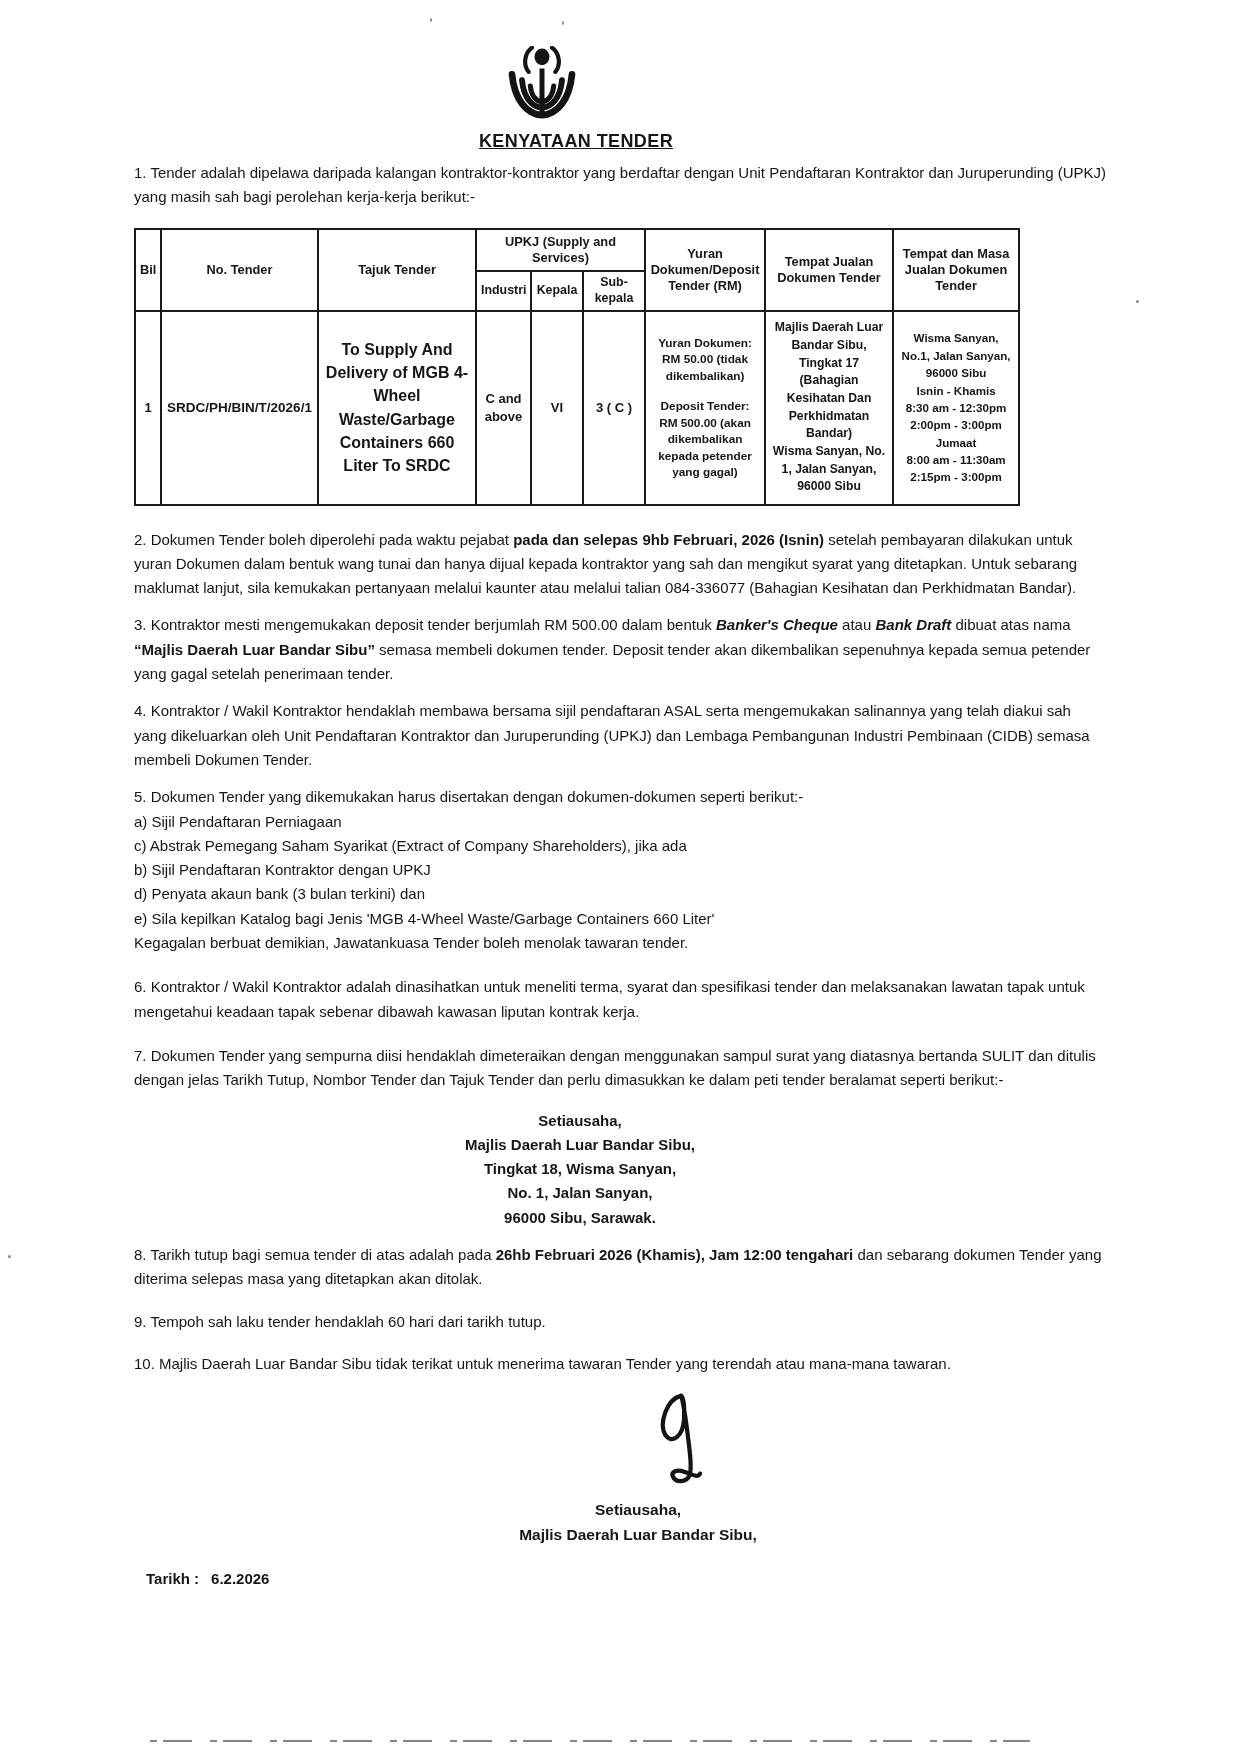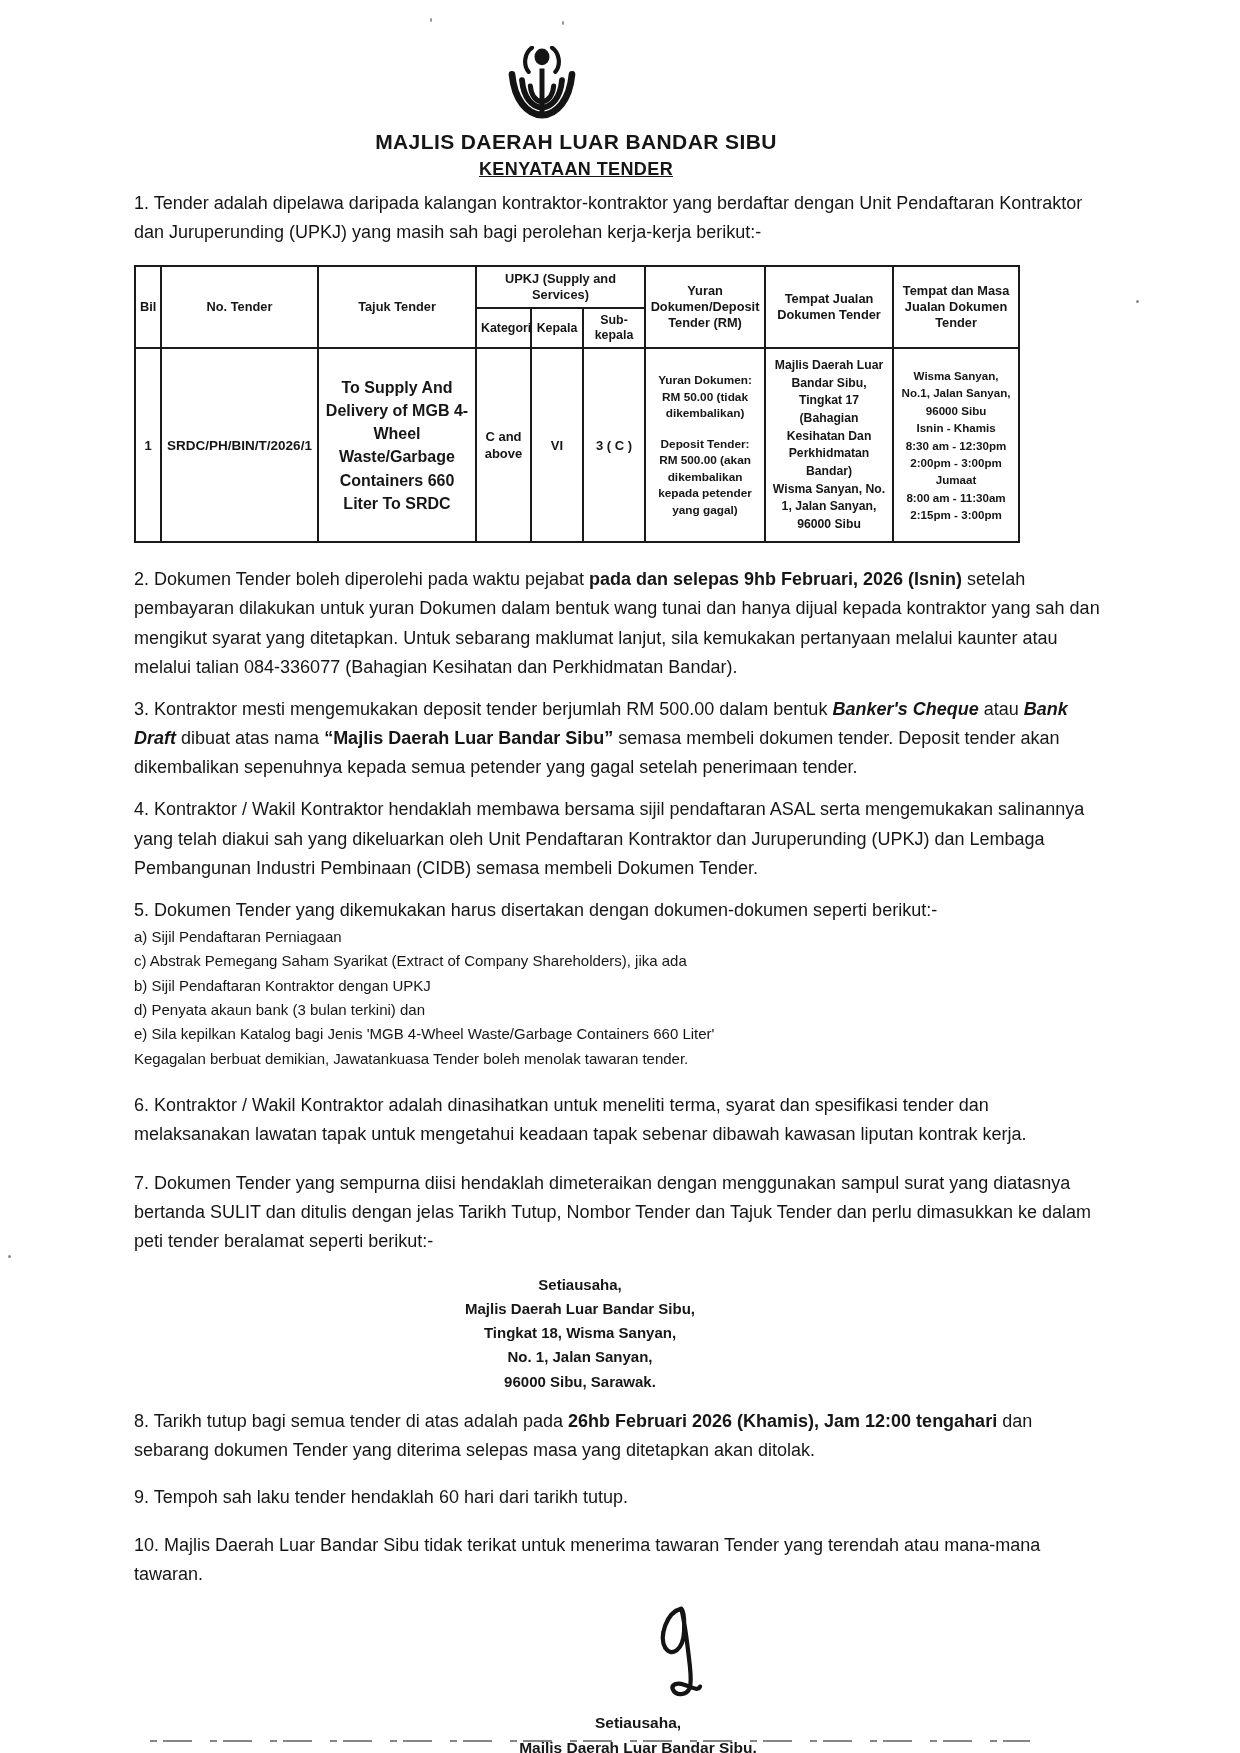--- a/index.html
+++ b/index.html
@@ -10,21 +10,21 @@
   .content { width:972px; margin:0 auto; }
 
   
   .header { text-align:center; padding-top:46px; transform:translateX(-44px); }
   .logo { position:relative; left:-34px; }
   .logo svg { width:86px; height:80px; display:block; margin:0 auto; }
   .org-name { font-size:21px; font-weight:bold; letter-spacing:0.4px; margin-top:4px; }
   .doc-title { font-size:18px; font-weight:bold; text-decoration:underline; letter-spacing:0.4px; margin-top:5px; }
 
   
-  .para { font-size:18px; line-height:1.62; margin:13px 0 0 0; }
+  .para { font-size:15px; line-height:1.62; margin:13px 0 0 0; }
   .para.first { margin-top:9px; }
   .b  { font-weight:bold;text-align:right; }
   .bi { font-weight:bold; font-style:italic; }
   .list-line { font-size:15px; line-height:1.62; }
 
   
   table.tender { border-collapse:collapse; table-layout:fixed; width:886px; margin-top:18px; }
   table.tender th, table.tender td {
     border:2px solid #1a1a1a; text-align:center; vertical-align:middle;
     font-weight:bold; padding:3px 4px; overflow:hidden;
@@ -77,21 +77,20 @@
         <svg viewBox="0 0 100 96" aria-hidden="true">
           <ellipse cx="50" cy="13" rx="9" ry="10" fill="#141414"></ellipse>
           <path d="M 38 2 C 29 8 27 23 34 31" stroke="#141414" stroke-width="5" fill="none" stroke-linecap="round"></path>
           <path d="M 62 2 C 71 8 73 23 66 31" stroke="#141414" stroke-width="5" fill="none" stroke-linecap="round"></path>
           <path d="M 50 27 L 50 80" stroke="#141414" stroke-width="6"></path>
           <path d="M 14 34 C 17 65 32 82 50 83 C 68 82 83 65 86 34" stroke="#141414" stroke-width="8" fill="none" stroke-linecap="round"></path>
           <path d="M 26 41 C 28 62 38 73 50 74 C 62 73 72 62 74 41" stroke="#141414" stroke-width="7" fill="none" stroke-linecap="round"></path>
           <path d="M 36 48 C 37 60 43 66 50 67 C 57 66 63 60 64 48" stroke="#141414" stroke-width="6" fill="none" stroke-linecap="round"></path>
         </svg>
       </div>
-      <div class="org-name">MAJLIS DAERAH LUAR BANDAR SIBU</div>
       <div class="doc-title">KENYATAAN TENDER</div>
     </div>
 
     <p class="para first">1. Tender adalah dipelawa daripada kalangan kontraktor-kontraktor yang berdaftar dengan Unit Pendaftaran Kontraktor dan Juruperunding (UPKJ) yang masih sah bagi perolehan kerja-kerja berikut:-</p>
 
     <table class="tender">
       <colgroup>
         <col style="width:26px">
           <col style="width:157px">
           <col style="width:158px">
@@ -106,21 +105,21 @@
           <tr class="hdr-top">
         <th rowspan="2">Bil</th>
         <th rowspan="2">No. Tender</th>
         <th rowspan="2">Tajuk Tender</th>
         <th colspan="3">UPKJ (Supply and Services)</th>
         <th rowspan="2">Yuran Dokumen/Deposit Tender (RM)</th>
         <th rowspan="2">Tempat Jualan Dokumen Tender</th>
         <th rowspan="2">Tempat dan Masa Jualan Dokumen Tender</th>
       </tr>
       <tr class="hdr-sub">
-        <th>Kategori</th>
+        <th>Industri</th>
         <th>Kepala</th>
         <th>Sub-kepala</th>
       </tr>
       <tr class="data">
         <td class="cell-bil">1</td>
         <td class="cell-no">SRDC/PH/BIN/T/2026/1</td>
         <td class="cell-tajuk">To Supply And Delivery of  MGB 4-Wheel Waste/Garbage Containers 660 Liter To SRDC</td>
         <td class="cell-upkj">C and above</td>
         <td class="cell-upkj">VI</td>
         <td class="cell-upkj">3 ( C )</td>

